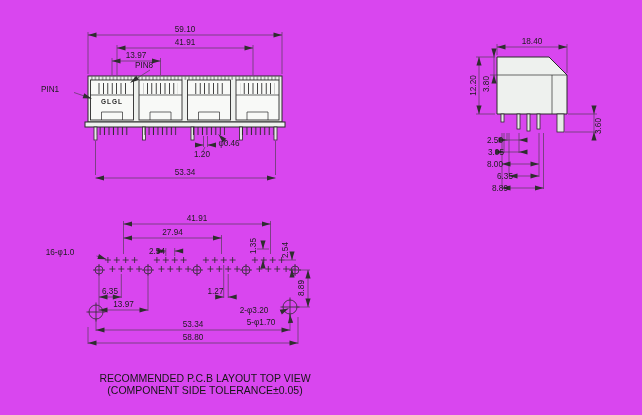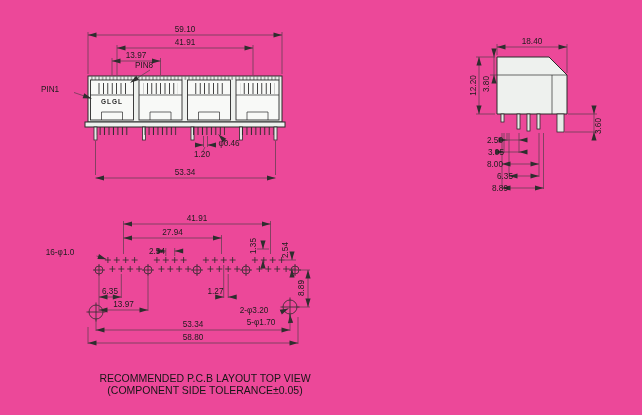--- a/index.html
+++ b/index.html
@@ -1,16 +1,16 @@
 <!DOCTYPE html>
 <html><head>
 <meta charset="utf-8">
 <style>
   html,body{margin:0;padding:0;background:#fbfbfa;}
-  .stage{position:relative;width:642px;height:415px;background:#ec4899;overflow:hidden;
+  .stage{position:relative;width:642px;height:415px;background:#d946ef;overflow:hidden;
          font-family:"Liberation Sans", sans-serif;}
   svg{display:block}
   .ln-thin{fill:none;stroke:#2b2b2b;stroke-width:0.7;}
   .body{fill:#eef1ee;stroke:#2b2b2b;stroke-width:1;}
   .port{fill:#f8f9f7;stroke:#2b2b2b;stroke-width:0.9;}
   .leg{fill:#e7eae7;stroke:#2b2b2b;stroke-width:0.8;}
   .dim{fill:none;stroke:#3c3c3c;stroke-width:0.6;}
   .cross{fill:none;stroke:#2b2b2b;stroke-width:0.8;}
   text.d{font-family:"Liberation Sans",sans-serif;font-size:8.2px;fill:#1c1c1c;text-anchor:middle;}
   text.cap{font-family:"Liberation Sans",sans-serif;font-size:10.5px;fill:#161616;text-anchor:middle;}

